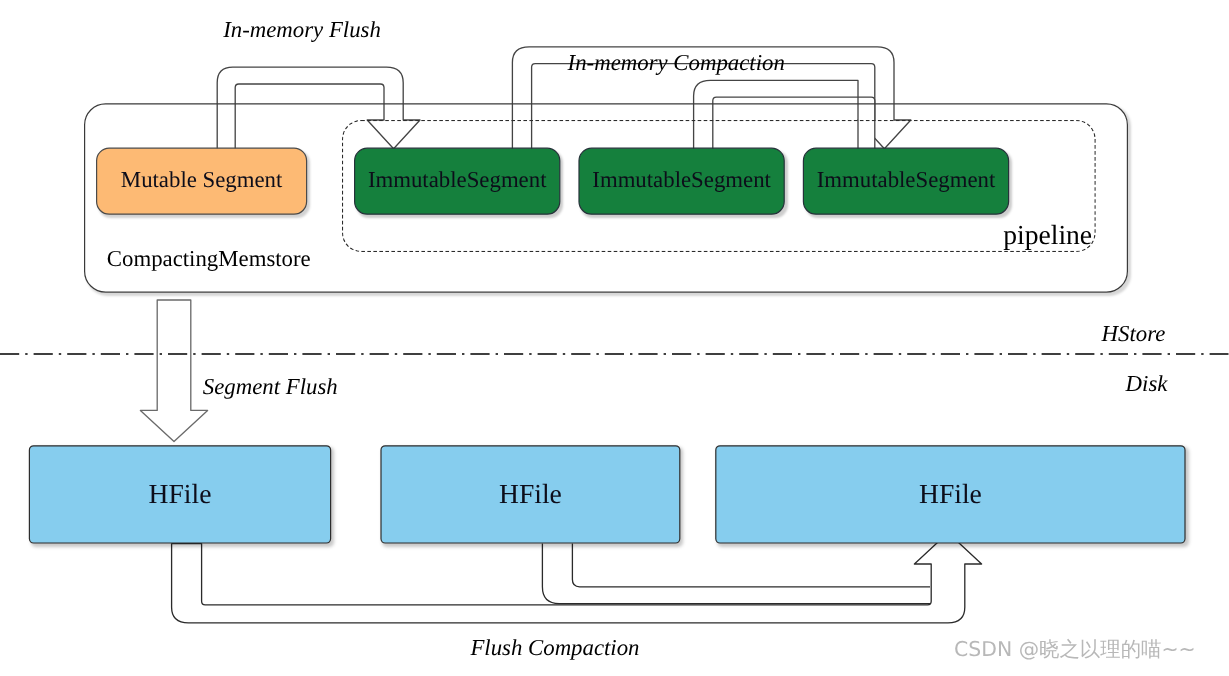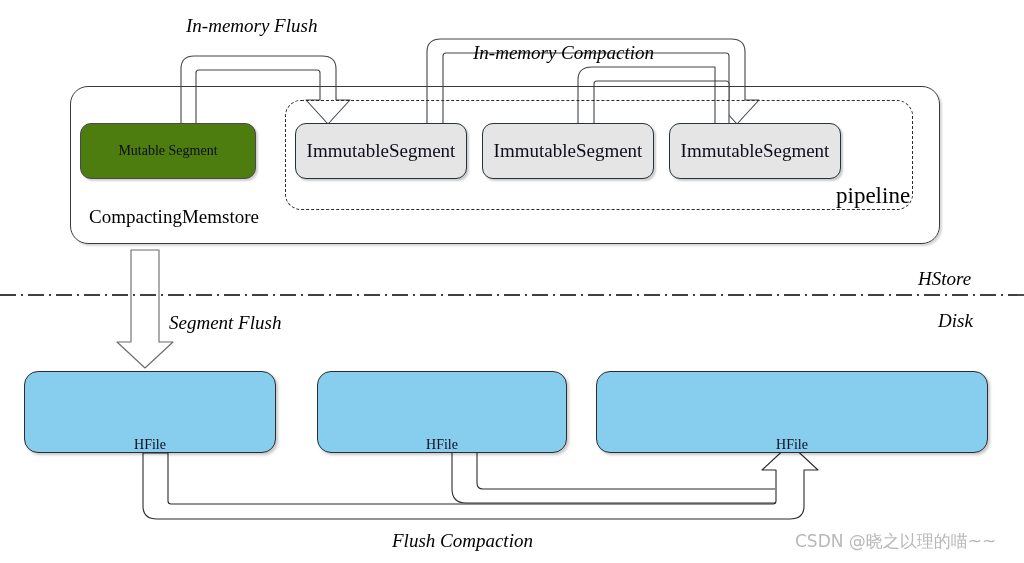--- a/index.html
+++ b/index.html
@@ -31,38 +31,37 @@
     align-items: center;
     justify-content: center;
     border-radius: 11px;
     border: 1px solid #2b2b2b;
     color: #0d0d1a;
     text-align: center;
     line-height: 1.1;
     white-space: nowrap;
   }
   .box-mutable {
-    background: #4d7c0f;
+    background: #fdba74;
     border-color: #4a4a4a;
     box-shadow: 2px 2px 2px rgba(0,0,0,0.18);
-    font-size: 14px;
+    font-size: 19px;
   }
   .box-immutable {
-    background: #e5e5e5;
+    background: #15803d;
     border-color: #26323a;
     box-shadow: 2px 2px 2px rgba(0,0,0,0.20);
     font-size: 19px;
   }
   .box-hfile {
     background: #86cdee;
     border-color: #2d2d2d;
     box-shadow: 2px 2px 3px rgba(0,0,0,0.22);
-    font-size: 14px;
-    border-radius: 14px;
-    align-items: flex-end;
+    font-size: 23px;
+    border-radius: 4px;
   }
 
   
   .memstore-container {
     position: absolute;
     border: 1px solid #3a3a3a;
     border-radius: 18px;
     background: transparent;
     box-shadow: 2px 2px 2px rgba(0,0,0,0.16);
   }

